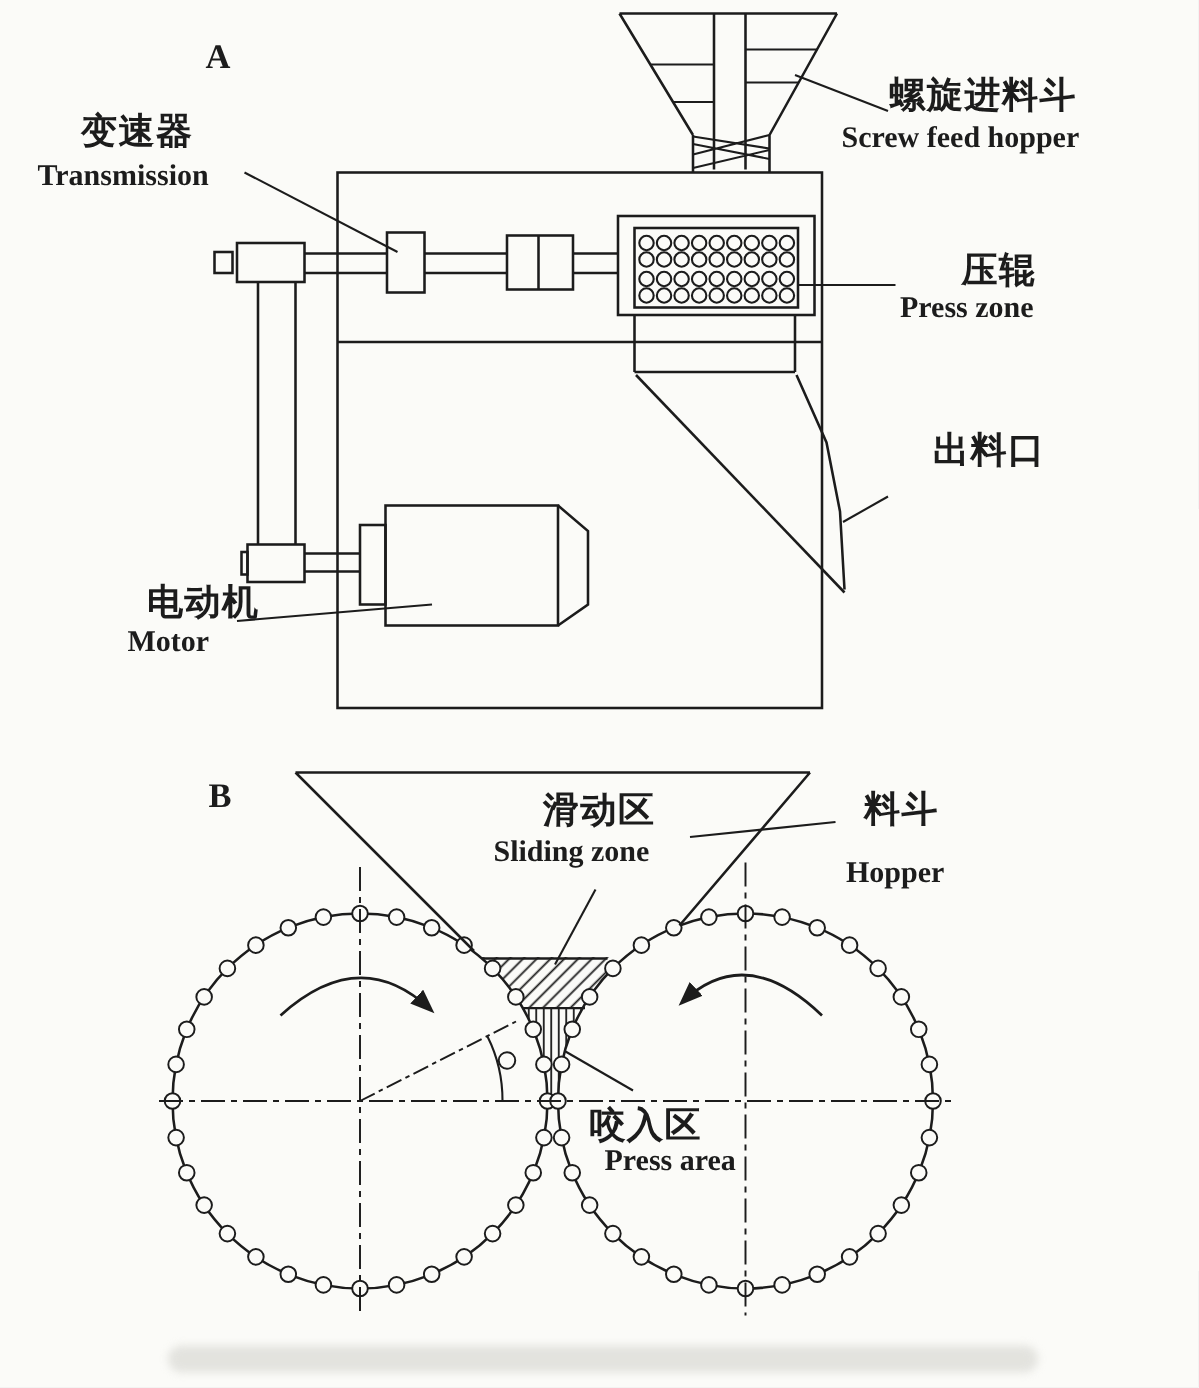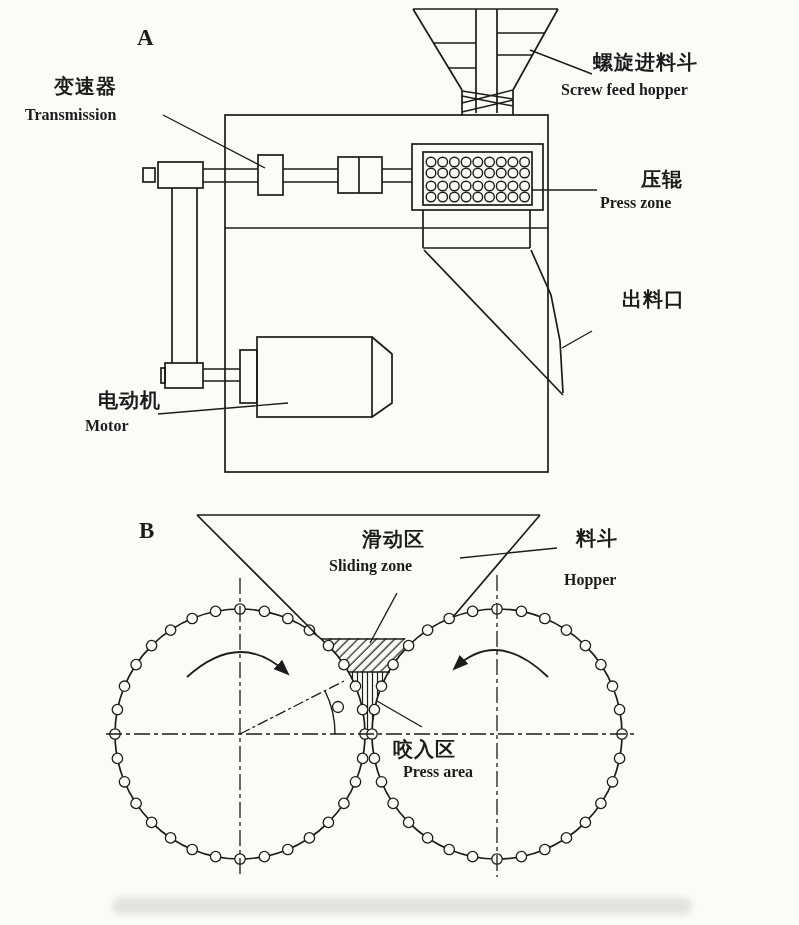--- a/index.html
+++ b/index.html
@@ -3,22 +3,22 @@
 <meta charset="utf-8">
 <style>
   html,body{margin:0;padding:0;}
   body{background:#e8e8e8;font-family:"Liberation Serif","DejaVu Serif",serif;}
   #canvas{
     position:relative;width:799px;height:925px;margin:0 auto;
     background:#fbfbf8;overflow:hidden;color:#1c1c1c;
   }
   #diagram{position:absolute;left:0;top:0;}
   .lbl{position:absolute;white-space:nowrap;font-weight:bold;line-height:1.05;}
-  .zh{font-size:20px;letter-spacing:1px;font-family:Liberation Serif, serif;}
-  .en{font-size:16px;}
+  .zh{font-size:24px;letter-spacing:1px;font-family:Liberation Serif, serif;}
+  .en{font-size:20px;}
   .fig-letter{font-size:23px;}
   #bottom-smudge{
     position:absolute;left:112px;top:897px;width:580px;height:18px;
     background:#d9d9d4;border-radius:9px;filter:blur(3px);opacity:.7;
   }
 </style>
 </head>
 <body>
 
 <div id="canvas">

